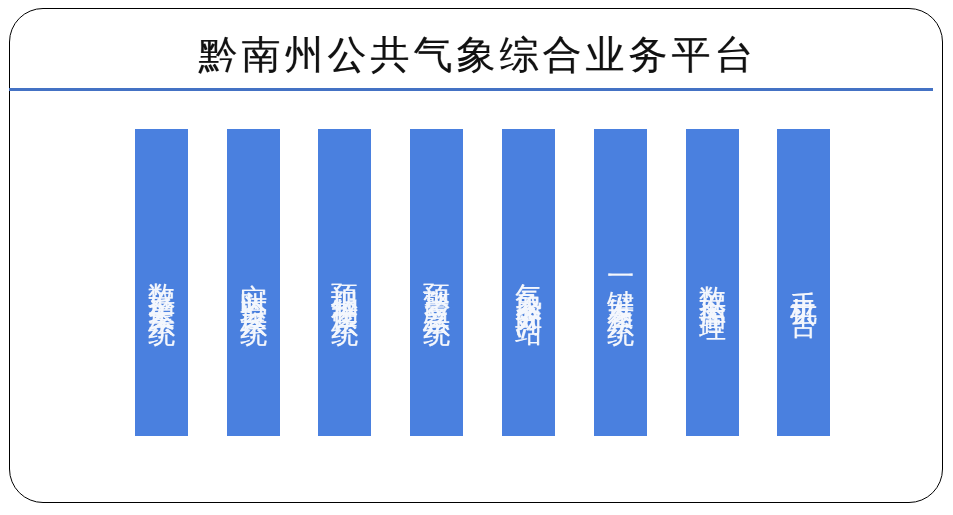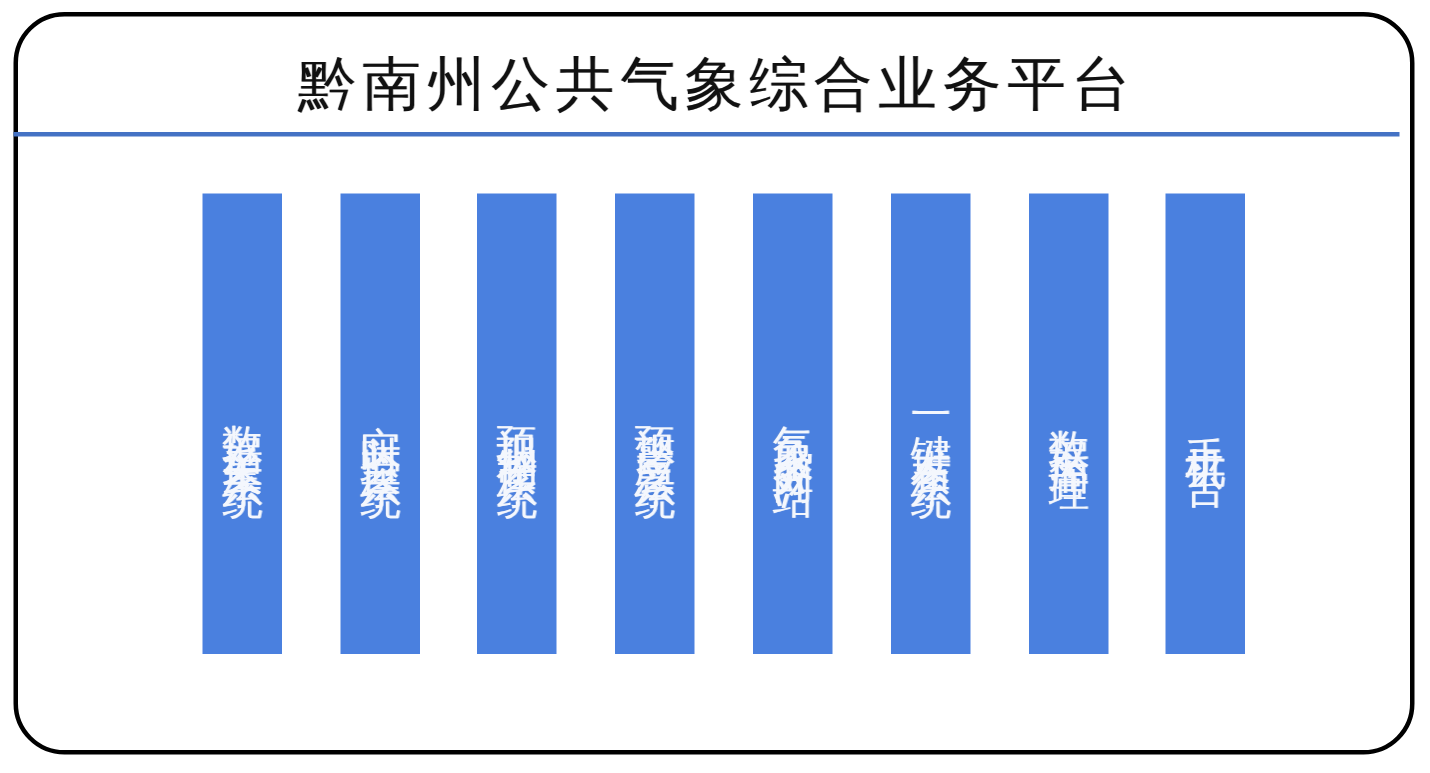--- a/index.html
+++ b/index.html
@@ -18,21 +18,21 @@
   }
 
   
   .frame {
     position: absolute;
     left: 9px;
     top: 8px;
     width: 934px;
     height: 495px;
     box-sizing: border-box;
-    border: 3px solid #000000;
+    border: 1px solid #000000;
     border-radius: 34px;
     background: #ffffff;
   }
 
   
   .header-band {
     position: absolute;
     left: 0;
     top: 0;
     width: 100%;

